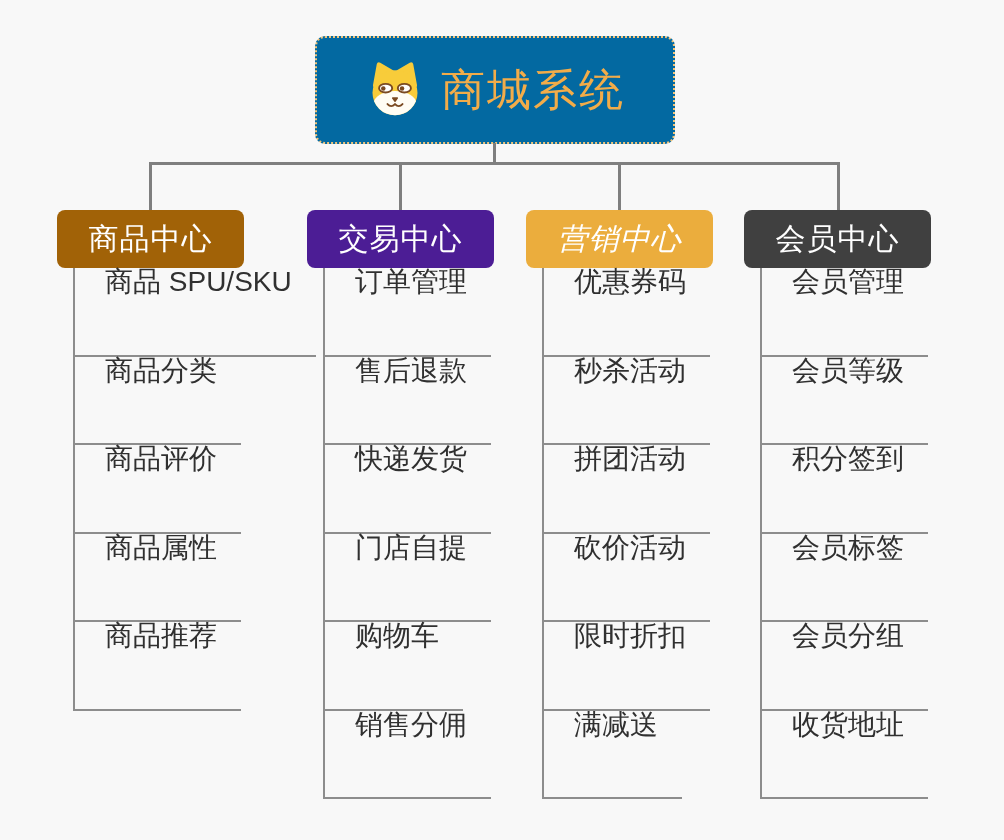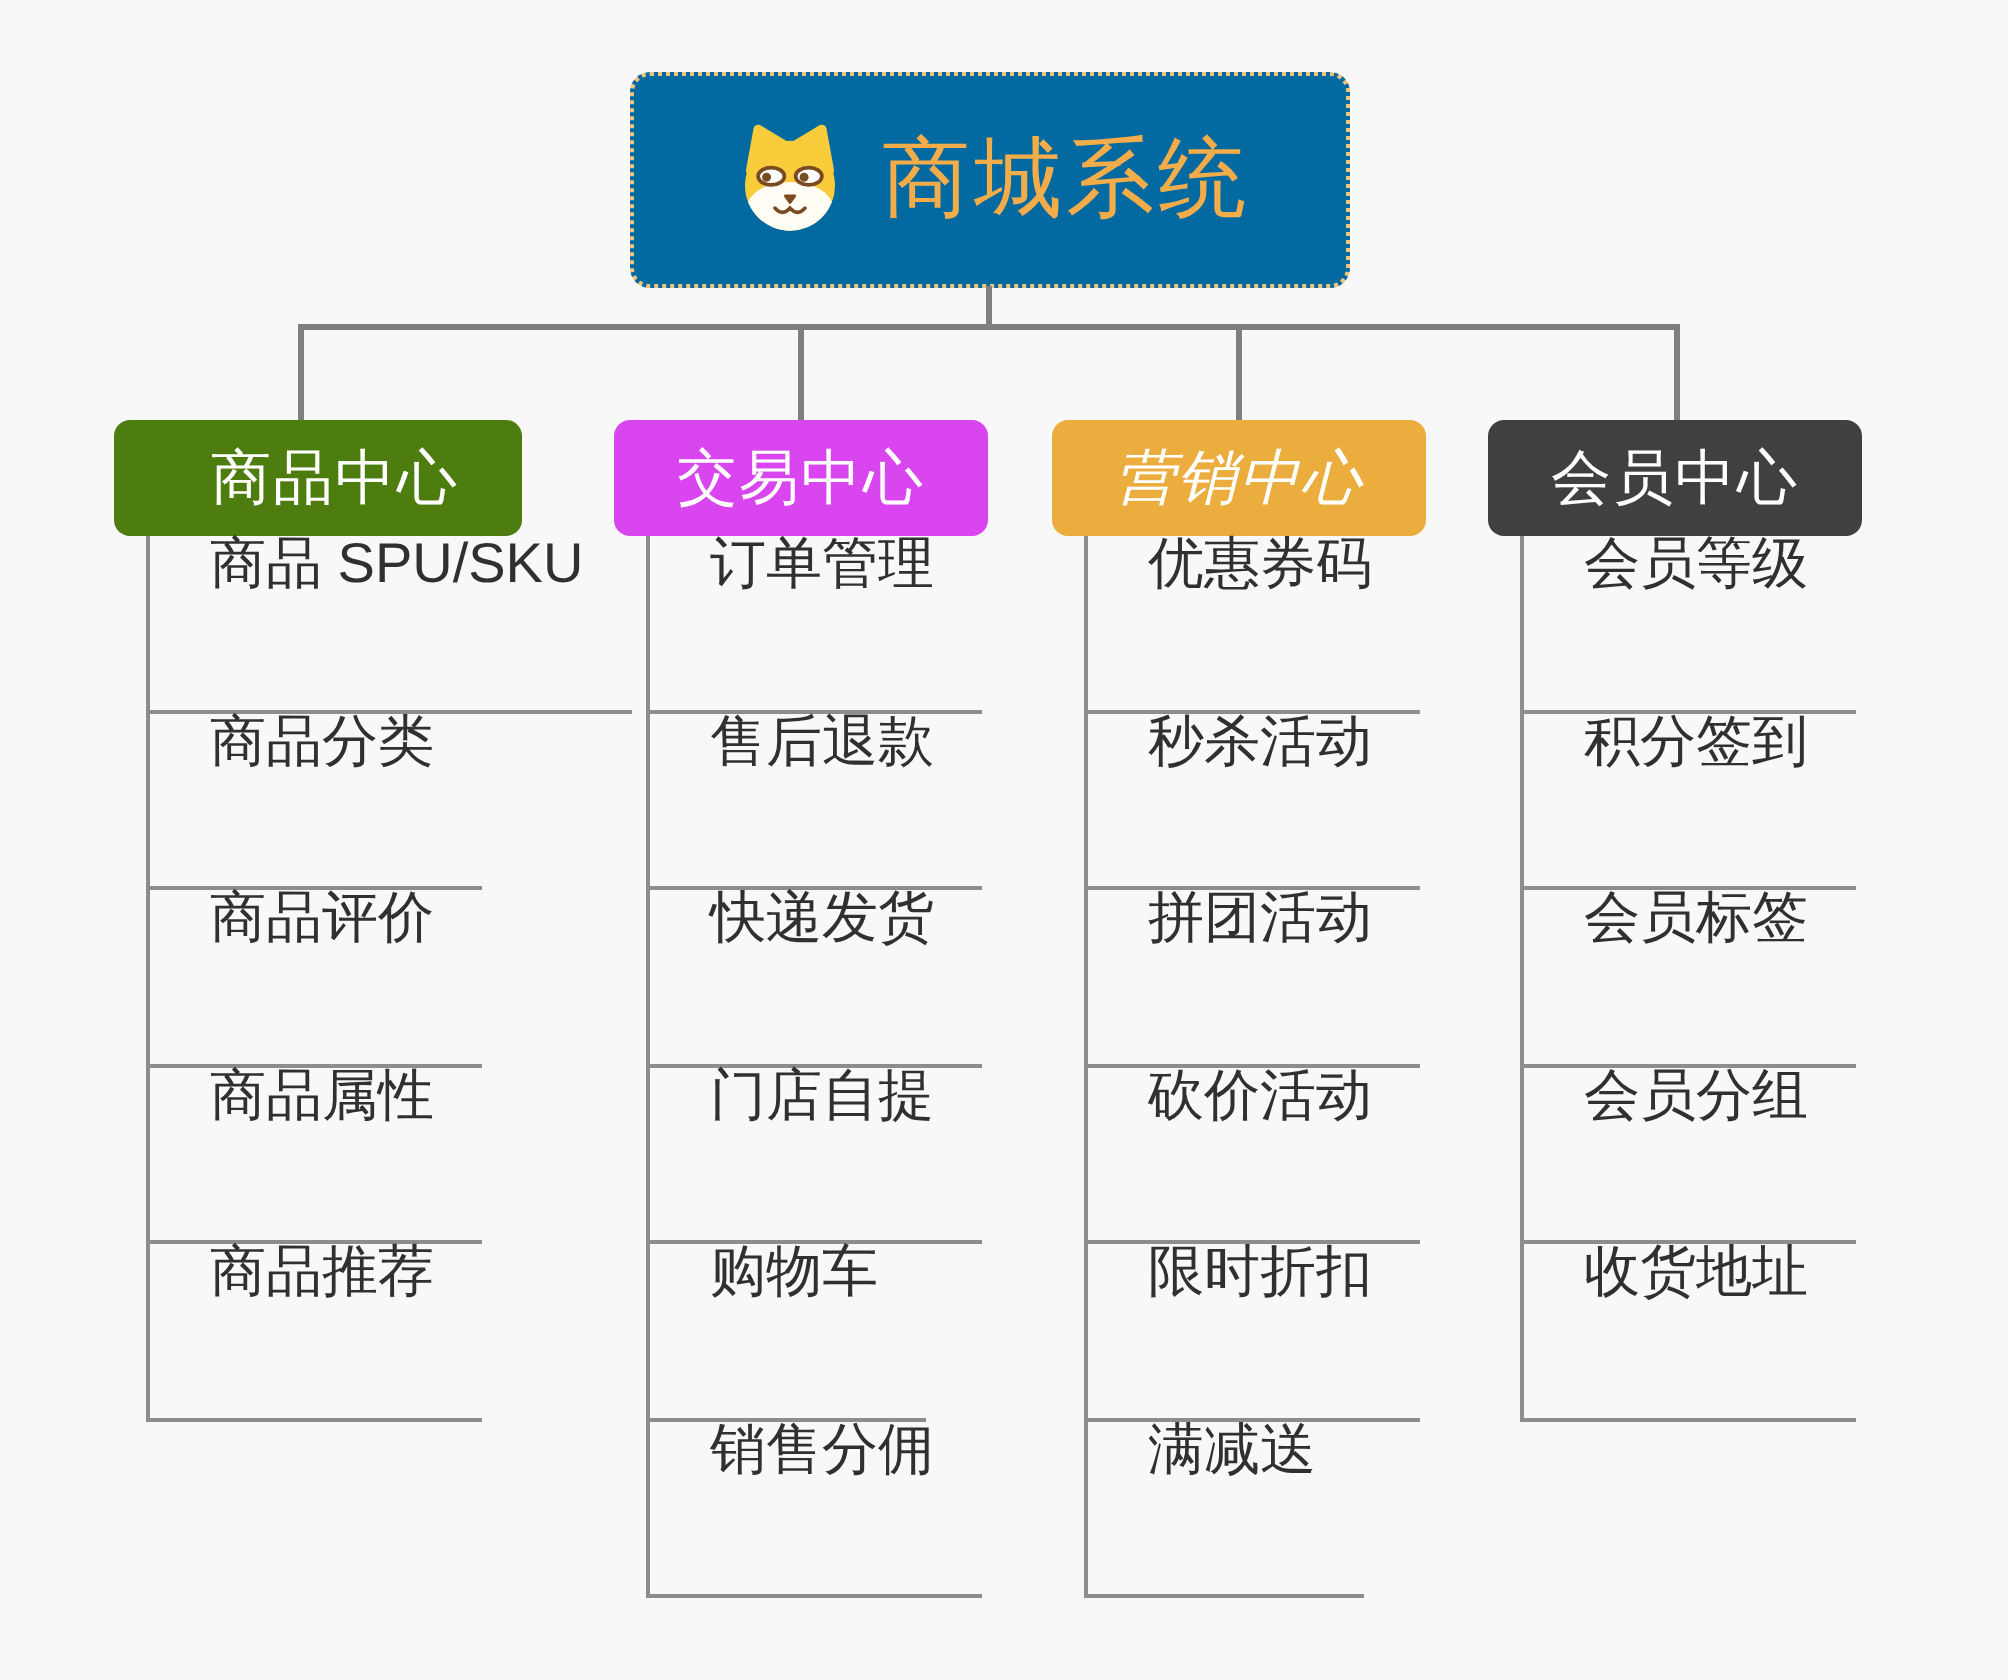--- a/index.html
+++ b/index.html
@@ -84,21 +84,21 @@
 
   <div class="conn conn-root"></div>
   <div class="conn conn-bus"></div>
   <div class="conn conn-drop drop0"></div>
   <div class="conn conn-drop drop1"></div>
   <div class="conn conn-drop drop2"></div>
   <div class="conn conn-drop drop3"></div>
 
   <div id="branches">
     <div class="branch col0">
-      <div class="branch-box" style="background: #4d7c0f; padding-left: 17px;">
+      <div class="branch-box" style="background: #a16207;">
         <span>商品中心</span>
       </div>
       <div class="children">
           <div class="item">
             <span>商品 SPU/SKU</span>
           </div>
           <div class="item">
             <span>商品分类</span>
           </div>
           <div class="item">
@@ -107,21 +107,21 @@
           <div class="item">
             <span>商品属性</span>
           </div>
           <div class="item">
             <span>商品推荐</span>
           </div>
         </div>
     </div>
 
     <div class="branch col1">
-      <div class="branch-box" style="background: #d946ef;">
+      <div class="branch-box" style="background: #4c1d95;">
         <span>交易中心</span>
       </div>
       <div class="children">
           <div class="item">
             <span>订单管理</span>
           </div>
           <div class="item">
             <span>售后退款</span>
           </div>
           <div class="item">
@@ -164,20 +164,23 @@
           </div>
         </div>
     </div>
 
     <div class="branch col3">
       <div class="branch-box" style="background: #404040;">
         <span>会员中心</span>
       </div>
       <div class="children">
           <div class="item">
+            <span>会员管理</span>
+          </div>
+          <div class="item">
             <span>会员等级</span>
           </div>
           <div class="item">
             <span>积分签到</span>
           </div>
           <div class="item">
             <span>会员标签</span>
           </div>
           <div class="item">
             <span>会员分组</span>

